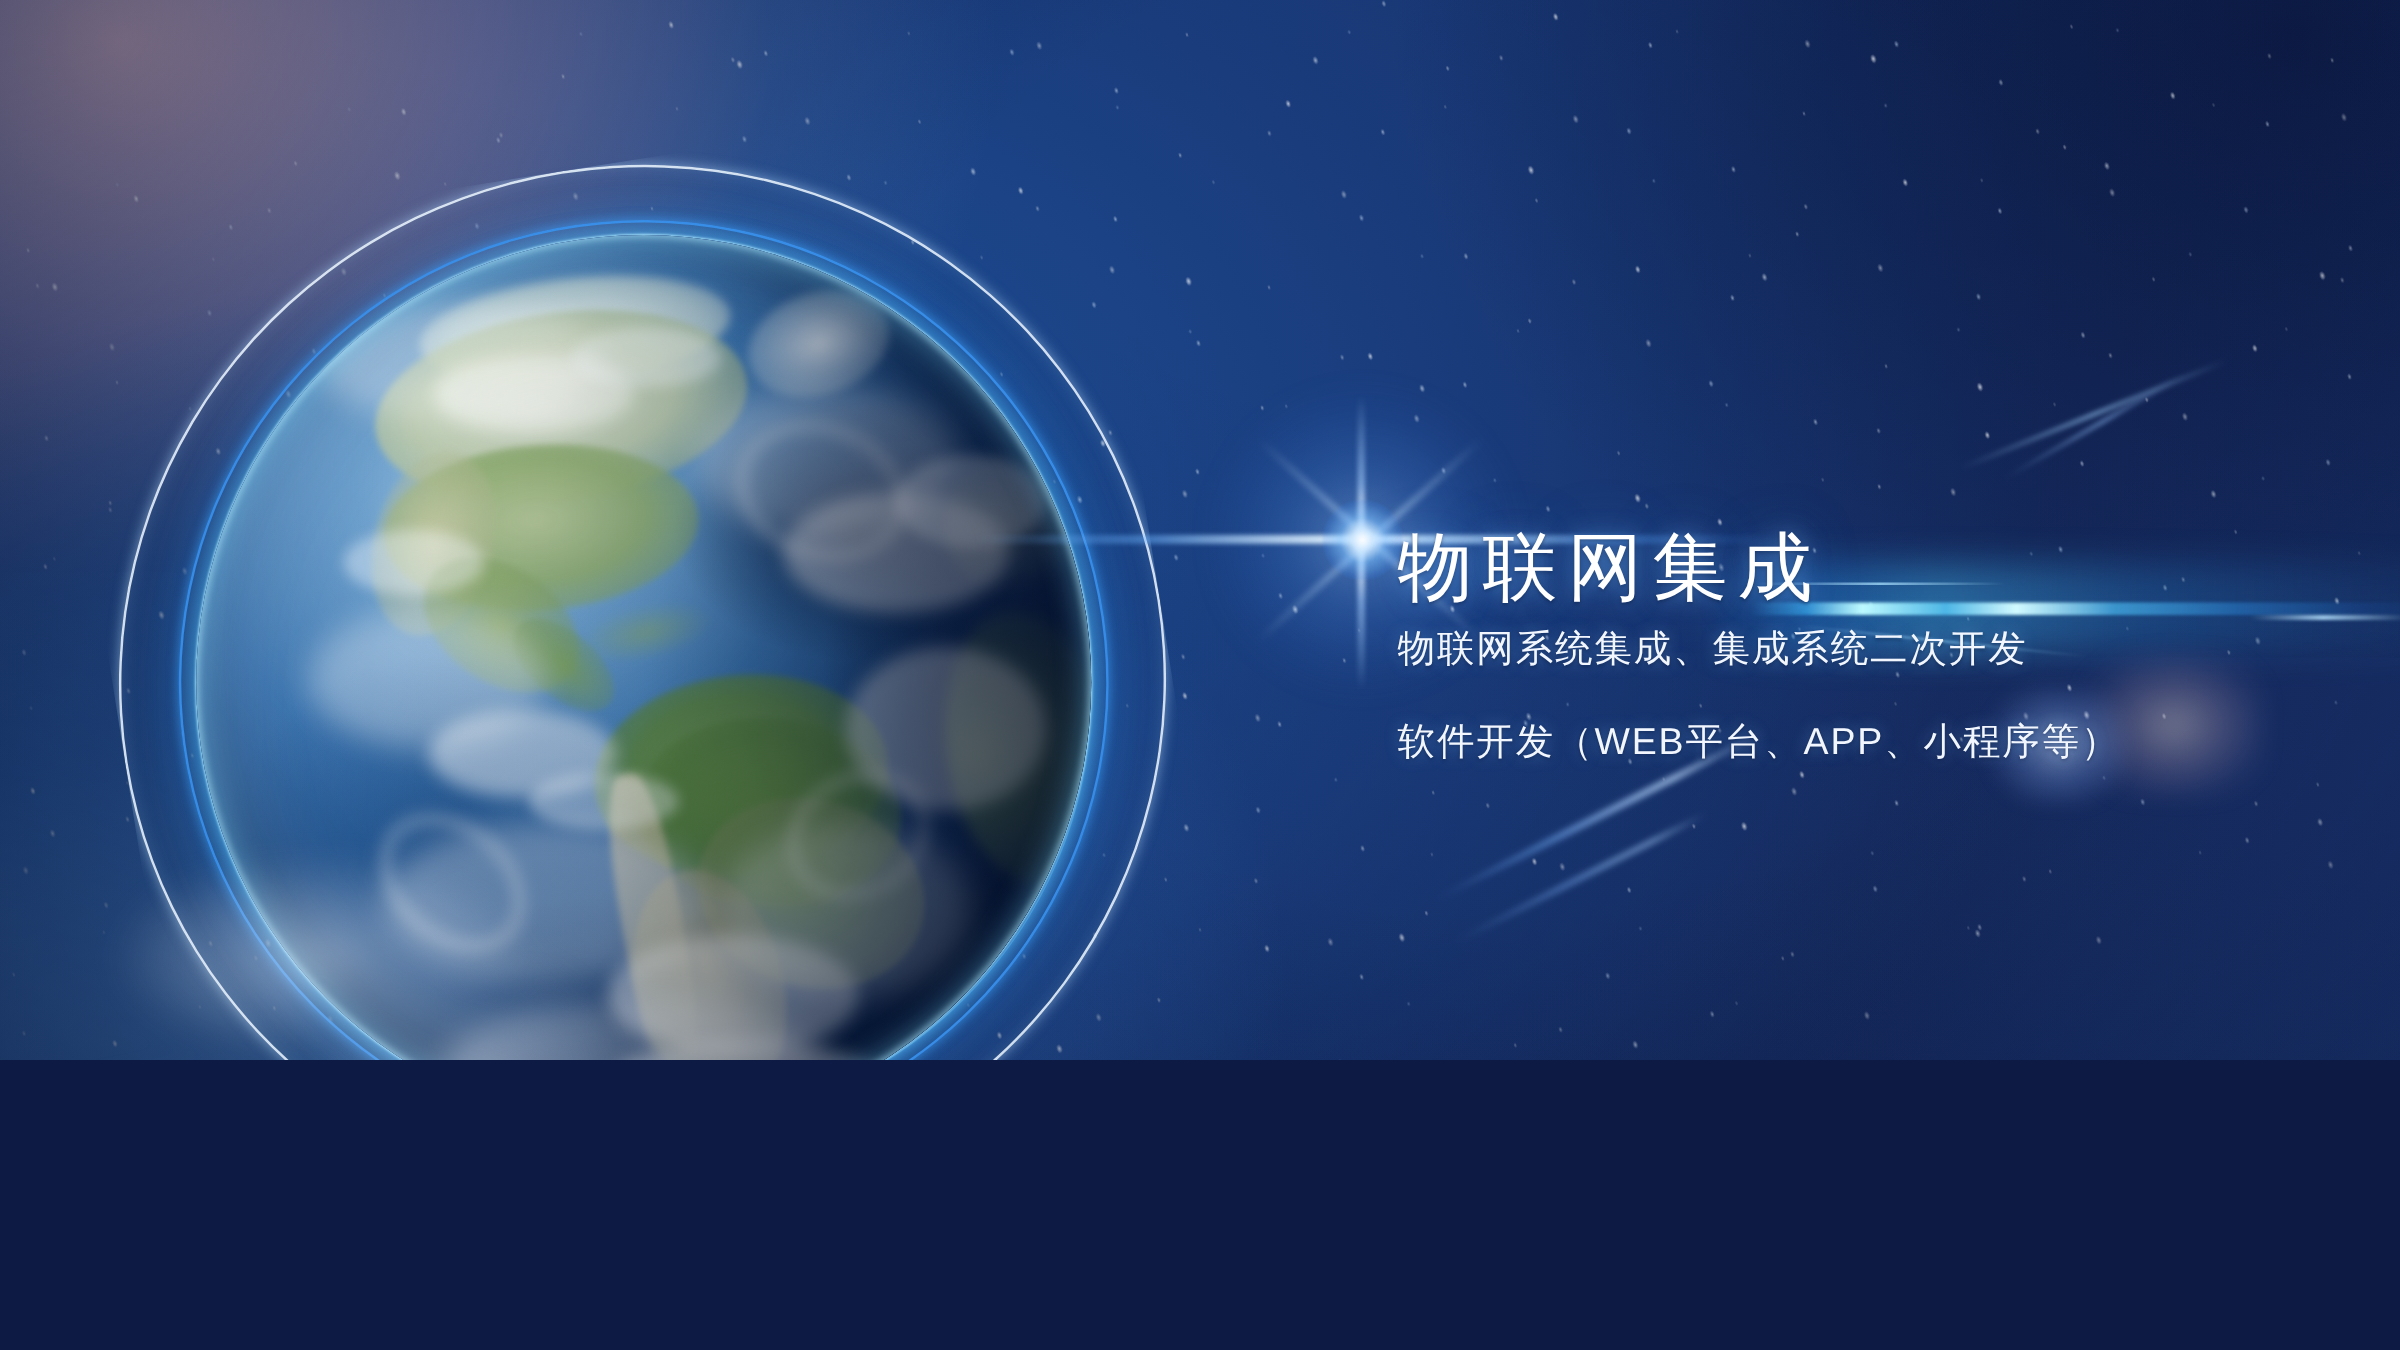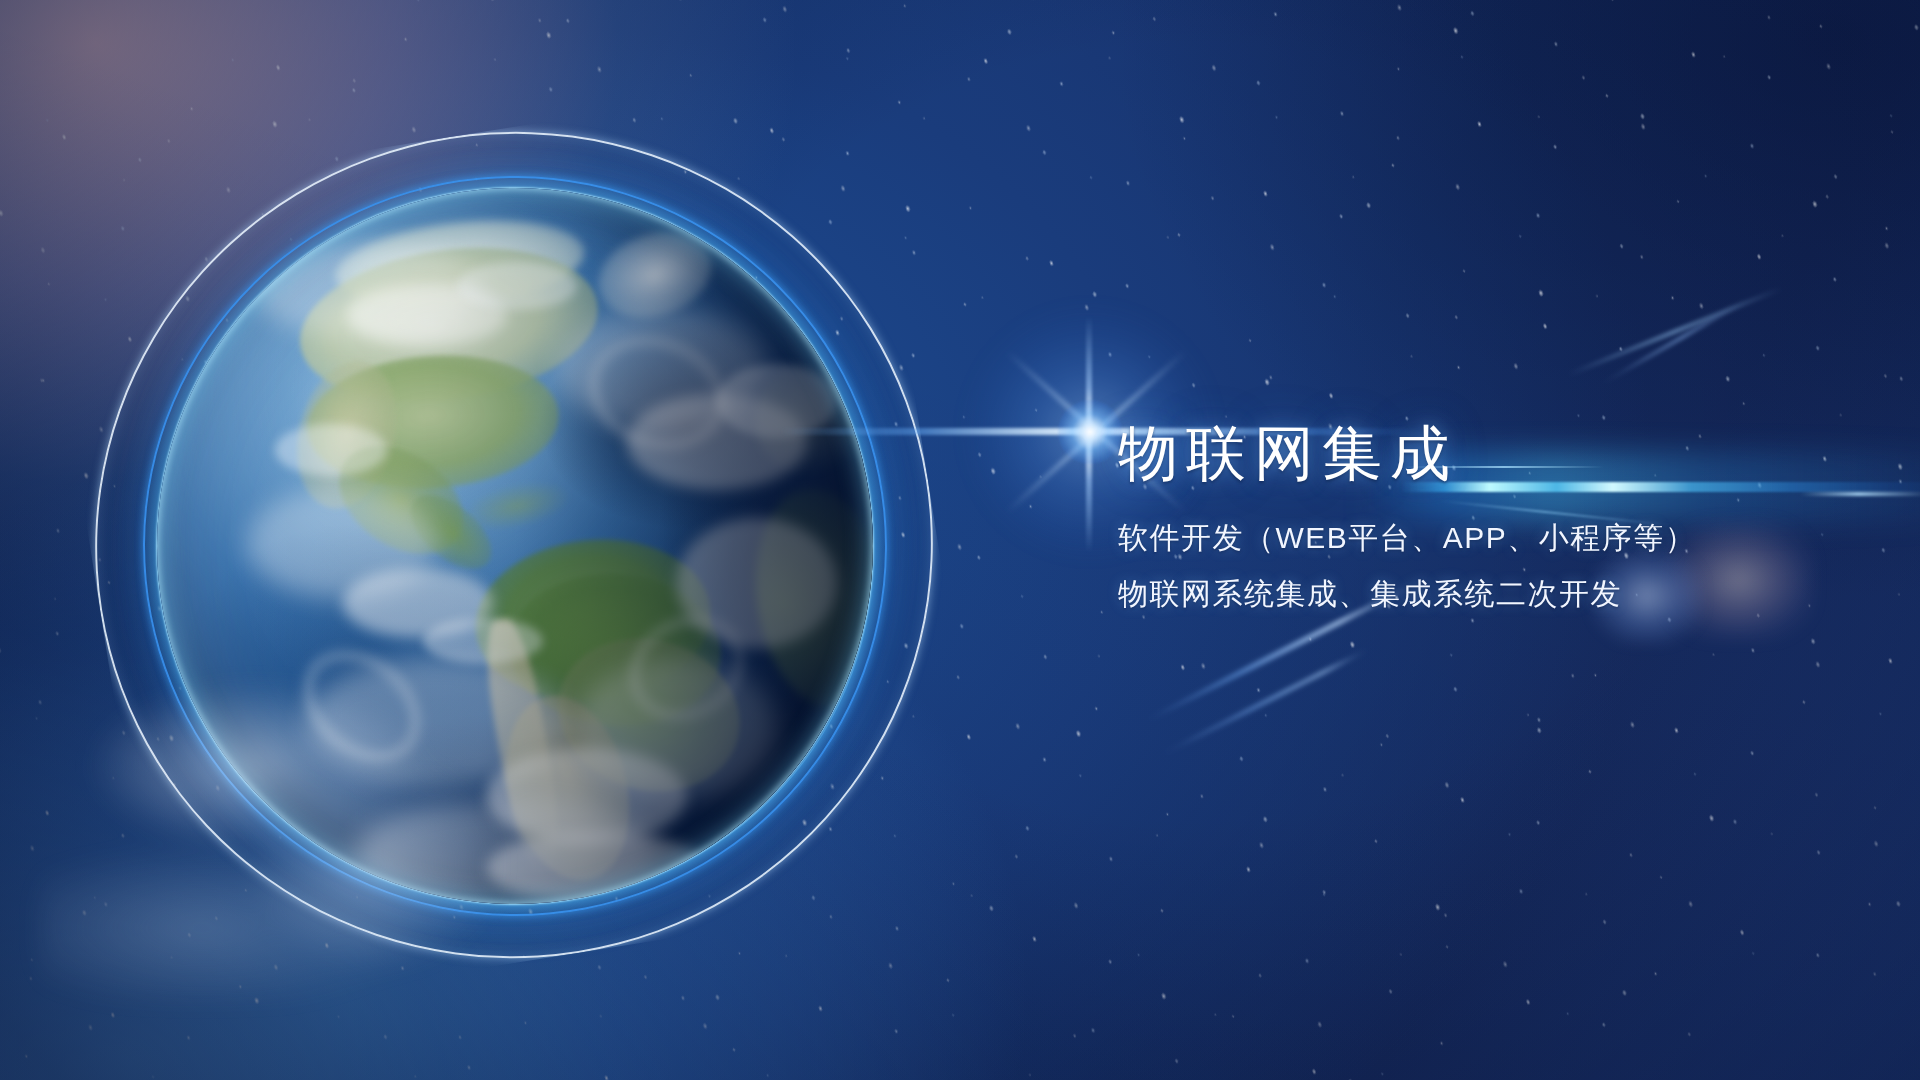--- a/index.html
+++ b/index.html
@@ -2,21 +2,21 @@
 <html><head>
 <meta charset="utf-8">
 <title>物联网集成</title>
 <style>
   * { margin:0; padding:0; box-sizing:border-box; }
   html,body{ width:1920px; height:1080px; overflow:hidden; background:#0d1a44; }
   body{ font-family:"Liberation Sans","DejaVu Sans",sans-serif; }
 
   #stage{
     position:relative;
-    width:1920px; height:1080px;
+    width:1920px; height:848px;
     overflow:hidden;
   }
 
   
   .bg-base{
     position:absolute; inset:0;
     background:
       radial-gradient(ellipse 1100px 900px at 18% 92%, #3c7ec4 0%, #2a5ea8 25%, rgba(32,70,140,0) 62%),
       radial-gradient(ellipse 900px 760px at 5% 4%, rgba(214,176,188,0.85) 0%, rgba(178,160,196,0.55) 32%, rgba(120,150,200,0.18) 58%, rgba(60,110,180,0) 78%),
       radial-gradient(ellipse 1500px 1200px at 30% 45%, #1d4f96 0%, #1a3c7c 38%, rgba(22,46,100,0) 72%),
@@ -464,17 +464,17 @@
 
   <div class="meteor m1"></div>
   <div class="meteor m2"></div>
   <div class="meteor m3"></div>
 
   <div class="flare warm-dot"></div>
   <div class="flare warm-dot2"></div>
 
   <div class="text-block">
     <div class="headline">物联网集成</div>
+    <div class="sub sub-2">物联网系统集成、集成系统二次开发</div>
     <div class="sub sub-1">软件开发（WEB平台、APP、小程序等）</div>
-    <div class="sub sub-2">物联网系统集成、集成系统二次开发</div>
   </div>
 
 </div>
 
 </body></html>

